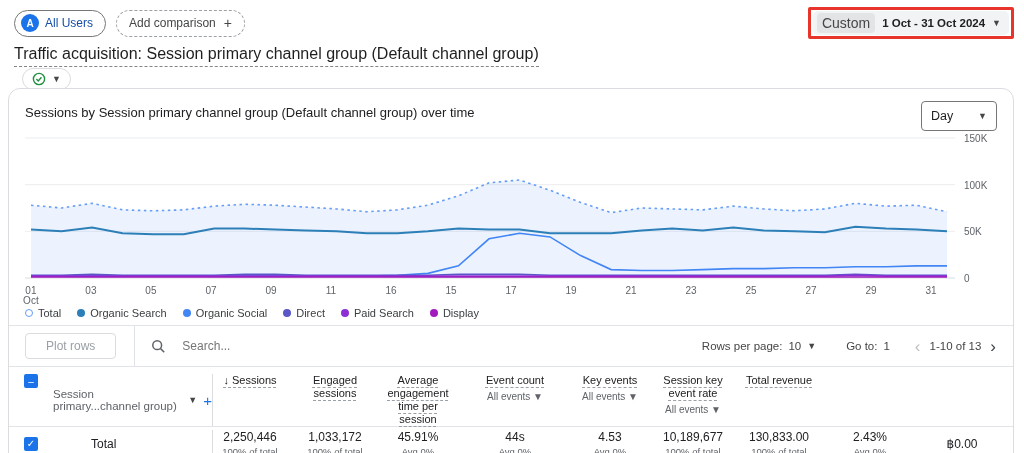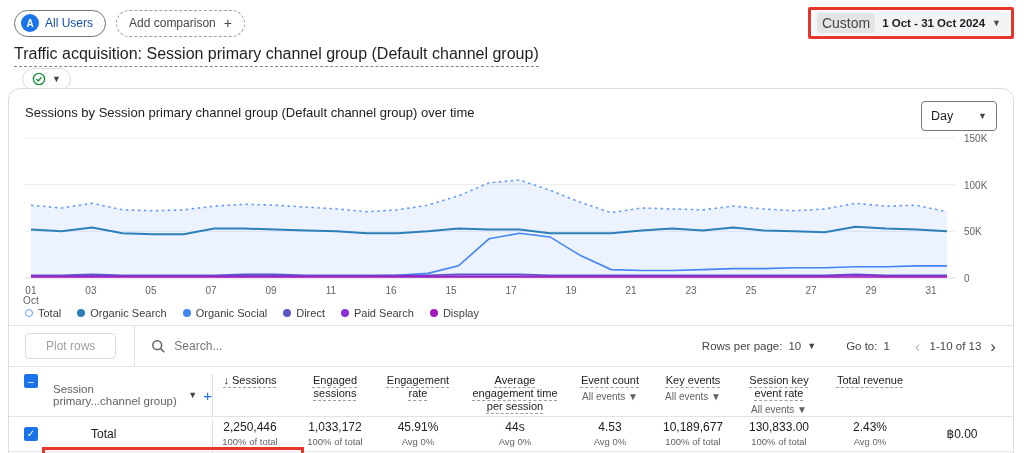--- a/index.html
+++ b/index.html
@@ -60,21 +60,21 @@
   .legend { display:flex; align-items:center; gap:16px; padding:4px 0 6px; }
   .legend .li { display:flex; align-items:center; gap:5px; font-size:11px; color:#3c4043; }
   .dot { width:8px; height:8px; border-radius:50%; }
 
   
   .ttoolbar { display:flex; align-items:center; height:42px; border-top:1px solid #e0e3e7;
     border-bottom:1px solid #e0e3e7; }
   .plotrows-btn { margin:0 18px 0 16px; border:1px solid #dadce0; border-radius:4px;
     color:#9aa0a6; font-size:12px; padding:5px 20px; background:#fff; }
   .vdiv { width:1px; align-self:stretch; background:#e0e3e7; }
-  .searchbox { display:flex; align-items:center; gap:8px; padding-left:16px; color:#5f6368; }
+  .searchbox { display:flex; align-items:center; gap:16px; padding-left:16px; color:#5f6368; }
   .searchbox input { border:none; outline:none; font-size:12px; color:#5f6368; width:160px;
     font-family:inherit; background:transparent; }
   .pager { margin-left:auto; display:flex; align-items:center; gap:6px; padding-right:14px;
     font-size:11.5px; color:#444746; }
   .pager .gap { width:18px; } .pager .gap2 { width:10px; }
   .chev { font-size:17px; line-height:1; padding:0 3px; cursor:pointer; }
   .chev.disabled { color:#bdc1c6; } .chev.on { color:#3c4043; }
 
   
   .trow { display:grid; align-items:center;
@@ -278,21 +278,20 @@
       <span class="cb">–</span>
     </div>
     <div class="hd-dim dim-brd">
       <span>Session primary...channel group)</span>
       <span class="caret">▼</span>
       <span class="plusblue">+</span>
     </div>
 
   <div class="hd-metric cell-r"><span class="lbl">↓ Sessions</span></div>
       <div class="hd-metric cell-r"><span class="lbl">Engaged sessions</span></div>
-      <div class="hd-metric cell-r"><span class="lbl">Engagement rate</span></div>
       <div class="hd-metric cell-r"><span class="lbl">Average engagement time per session</span></div>
       <div class="hd-metric cell-r"><span class="lbl">Event count</span><div class="flt">All events  ▼</div></div>
       <div class="hd-metric cell-r"><span class="lbl">Key events</span><div class="flt">All events  ▼</div></div>
       <div class="hd-metric cell-r"><span class="lbl">Session key event rate</span><div class="flt">All events  ▼</div></div>
       <div class="hd-metric cell-r"><span class="lbl">Total revenue</span></div>
     </div>
 
   <div class="trow row-total" id="total-row">
     <div class="checkwrap">
       <span class="cb">✓</span>

